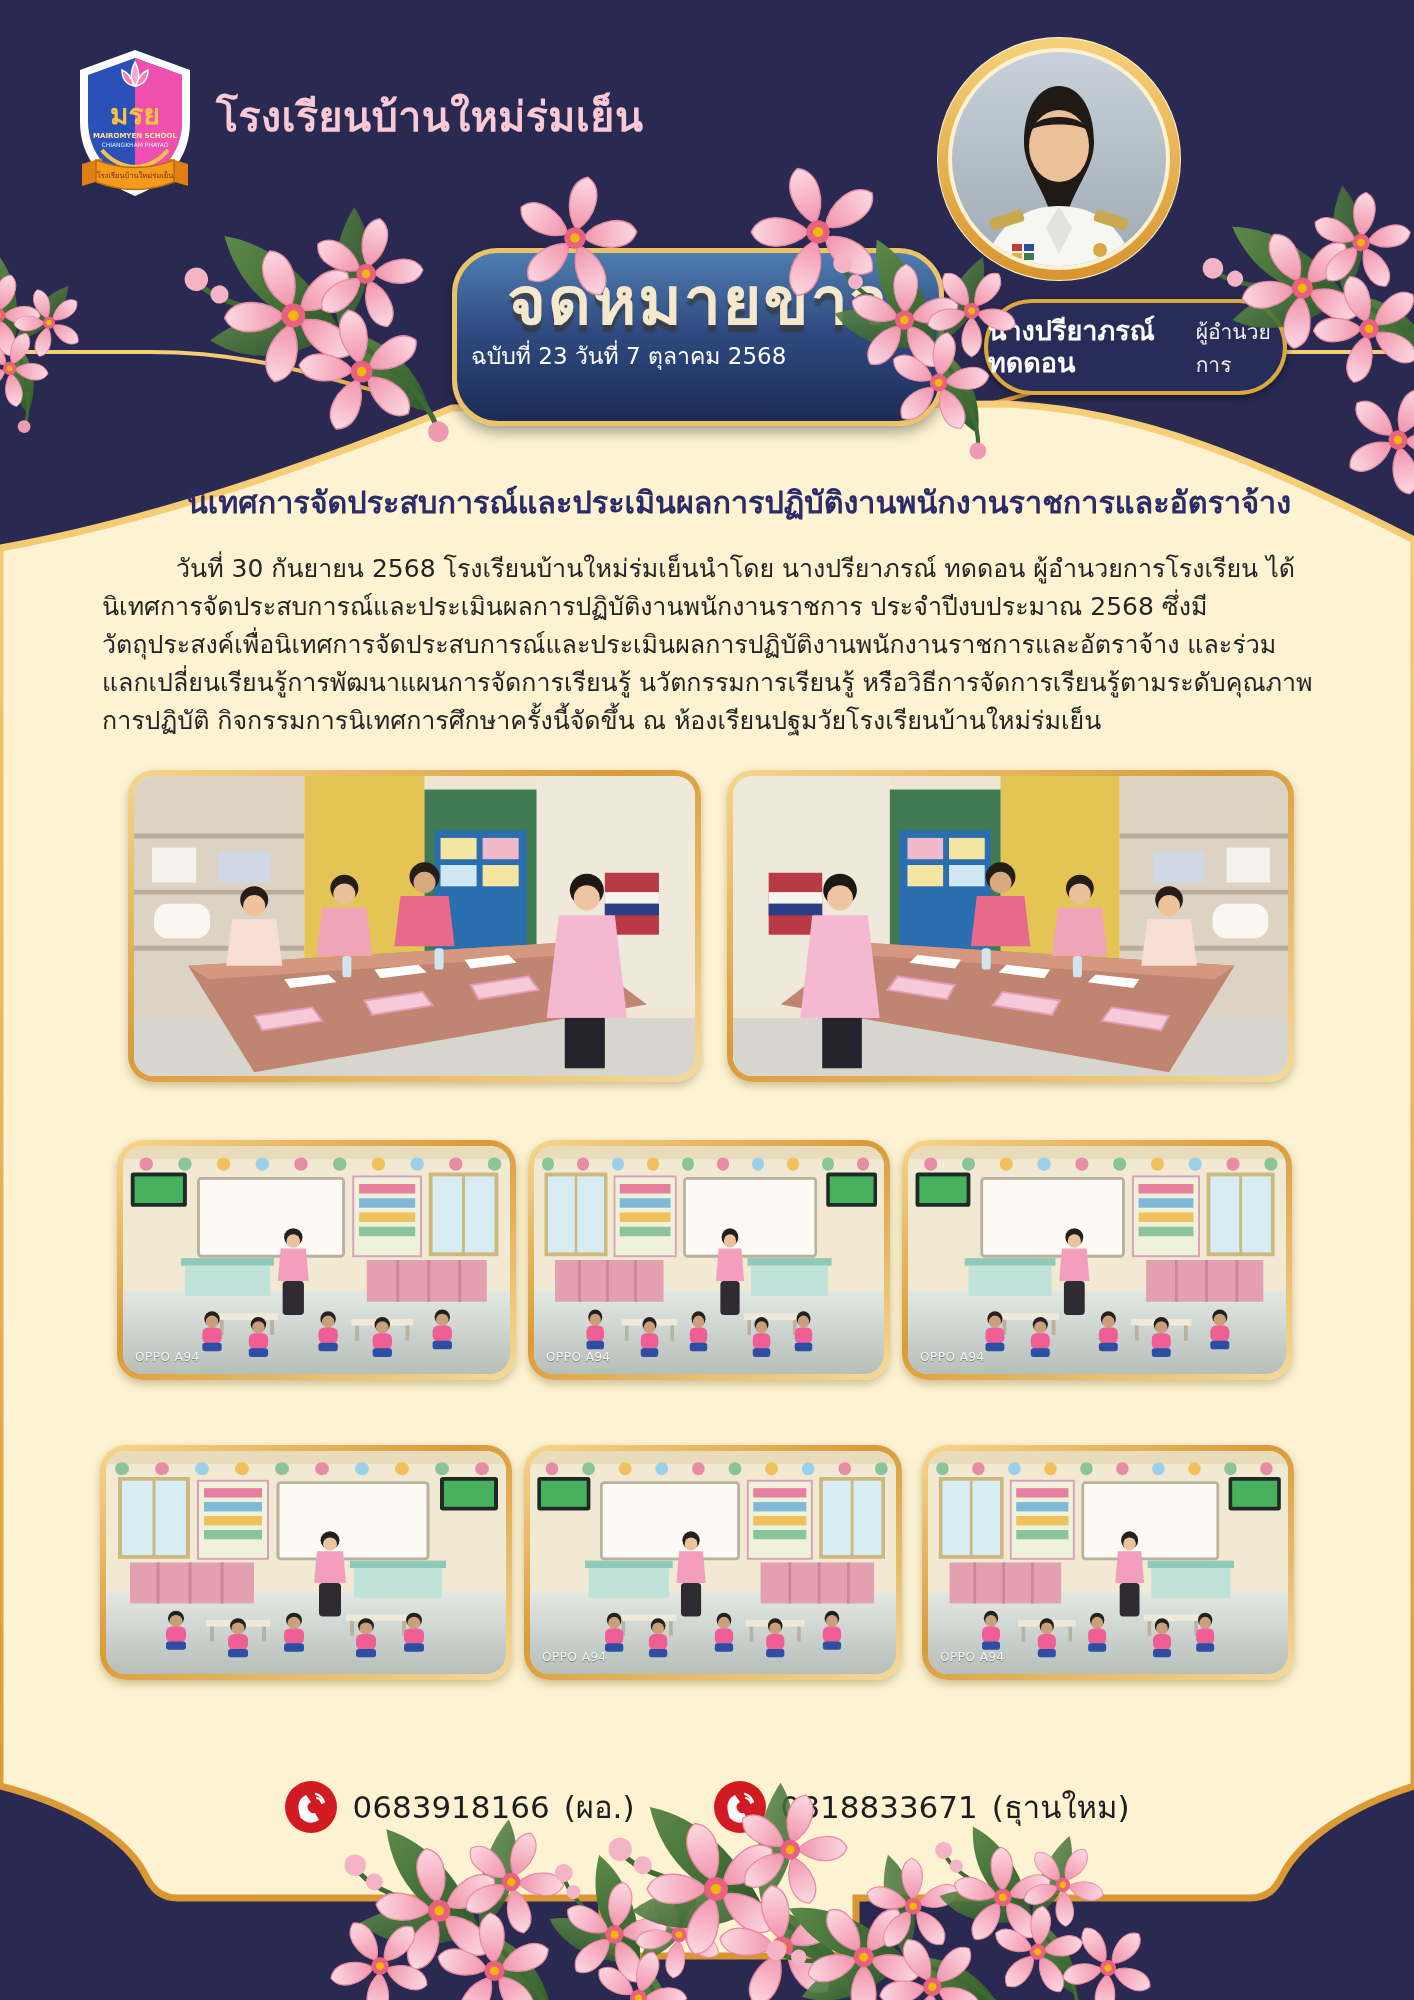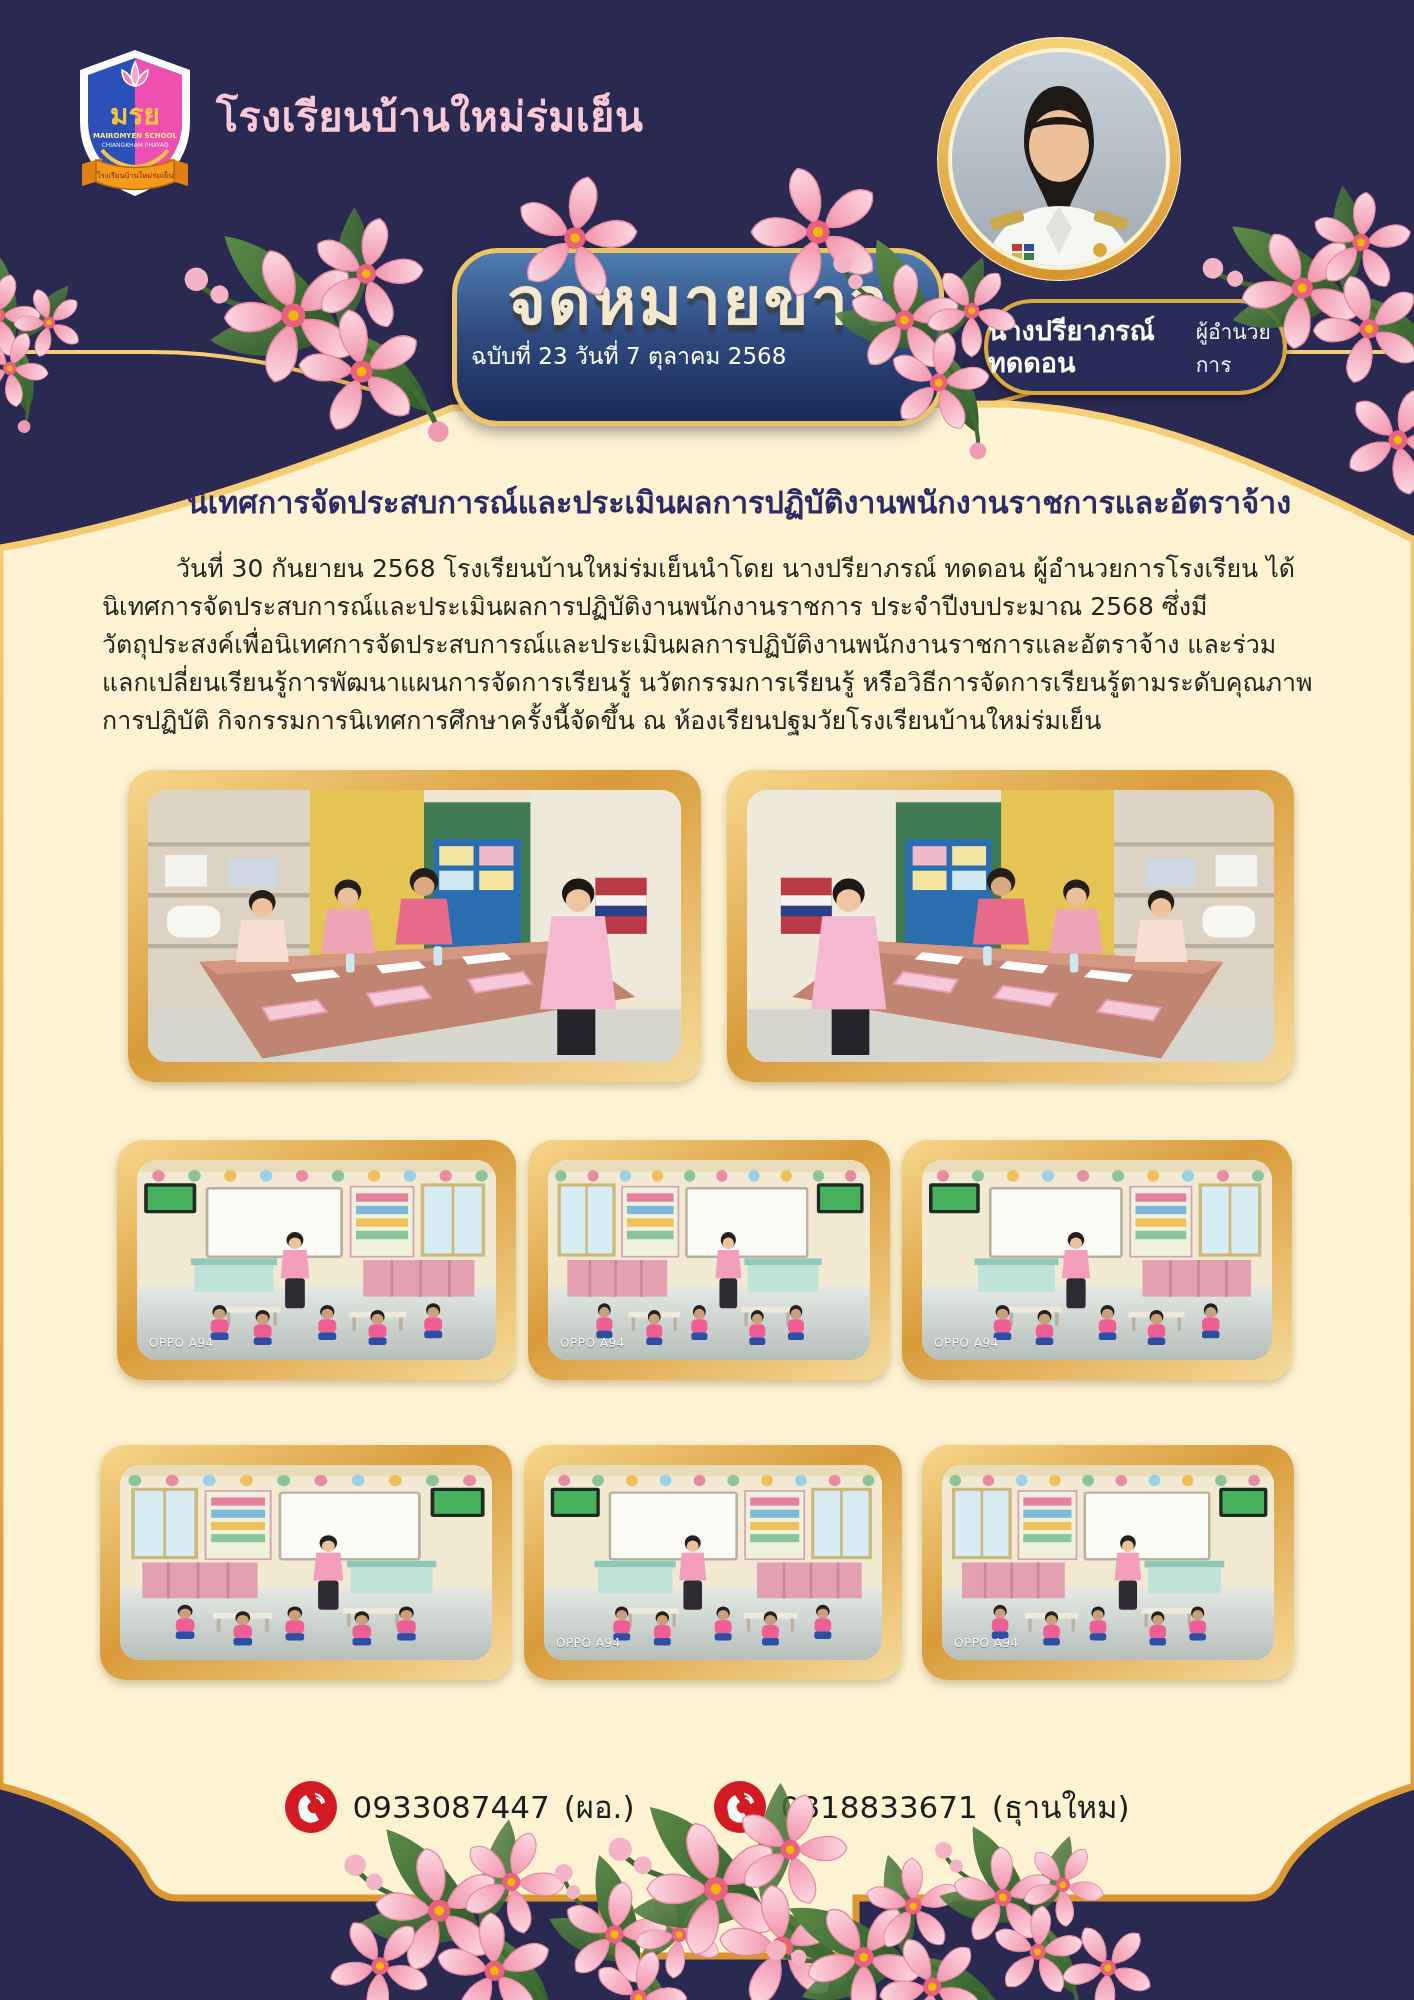--- a/index.html
+++ b/index.html
@@ -30,21 +30,21 @@
          background:#272c58;border:4px solid #d9a83e;box-shadow:0 3px 8px rgba(0,0,0,.4);
          display:flex;flex-direction:row;align-items:center;justify-content:center;}
   .plate-name{color:#ffffff;font-size:27px;font-weight:800;line-height:1.2;}
   .plate-role{color:#f2f0ec;font-size:21px;margin-top:2px;}
   
   .headline{left:0;top:478px;width:1414px;text-align:center;font-size:30.5px;font-weight:800;
             color:#2d2a68;white-space:nowrap;padding-left:32px;}
   .article-body{left:102px;top:550px;width:1212px;font-size:25px;line-height:38px;color:#242424;
             text-indent:74px;text-align:left;}
   
-  .photo{border-radius:26px;padding:20px;box-sizing:border-box;
+  .photo{border-radius:26px;padding:6px;box-sizing:border-box;
          background:linear-gradient(150deg,#f6d68c,#d99b3a 45%,#f6da9a);
          box-shadow:0 4px 10px rgba(120,90,30,.35);}
   .photo-inner{position:relative;width:100%;height:100%;border-radius:20px;overflow:hidden;background:#e8e2d2;}
   .photo-inner svg{position:absolute;inset:0;width:100%;height:100%;}
   .wm{position:absolute;left:12px;bottom:10px;font-size:12px;color:rgba(255,255,255,.9);
       letter-spacing:.5px;text-shadow:0 1px 1px rgba(0,0,0,.4);}
   .p1a{left:128px;top:770px;width:573px;height:312px;}
   .p1b{left:727px;top:770px;width:567px;height:312px;}
   .p2a{left:117px;top:1140px;width:399px;height:240px;}
   .p2b{left:528px;top:1140px;width:362px;height:240px;}
@@ -388,21 +388,21 @@
         </div>
     </div>
 
     <div class="abs phones">
       <div class="phone">
         <svg class="phone-icon" viewBox="0 0 54 54">
           <circle cx="27" cy="27" r="26" fill="#d11a22"></circle>
           <path d="M16 36 Q11 20 22 15 L27 22 Q22 25 24 29 Q26 34 31 33 L35 40 Q26 46 18 39 Q16 38 16 36 Z" fill="#ffffff"></path>
           <path d="M32 14 Q38 16 40 22 M33 18 Q37 19 38 23" stroke="#ffffff" stroke-width="2.2" fill="none" stroke-linecap="round"></path>
         </svg>
-        <span>0933087447</span>
+        <span>0683918166</span>
         <span>(ผอ.)</span>
       </div>
       <div class="phone">
         <svg class="phone-icon" viewBox="0 0 54 54">
           <circle cx="27" cy="27" r="26" fill="#d11a22"></circle>
           <path d="M16 36 Q11 20 22 15 L27 22 Q22 25 24 29 Q26 34 31 33 L35 40 Q26 46 18 39 Q16 38 16 36 Z" fill="#ffffff"></path>
           <path d="M32 14 Q38 16 40 22 M33 18 Q37 19 38 23" stroke="#ffffff" stroke-width="2.2" fill="none" stroke-linecap="round"></path>
         </svg>
         <span>0818833671</span>
         <span>(ธุานใหม)</span>

